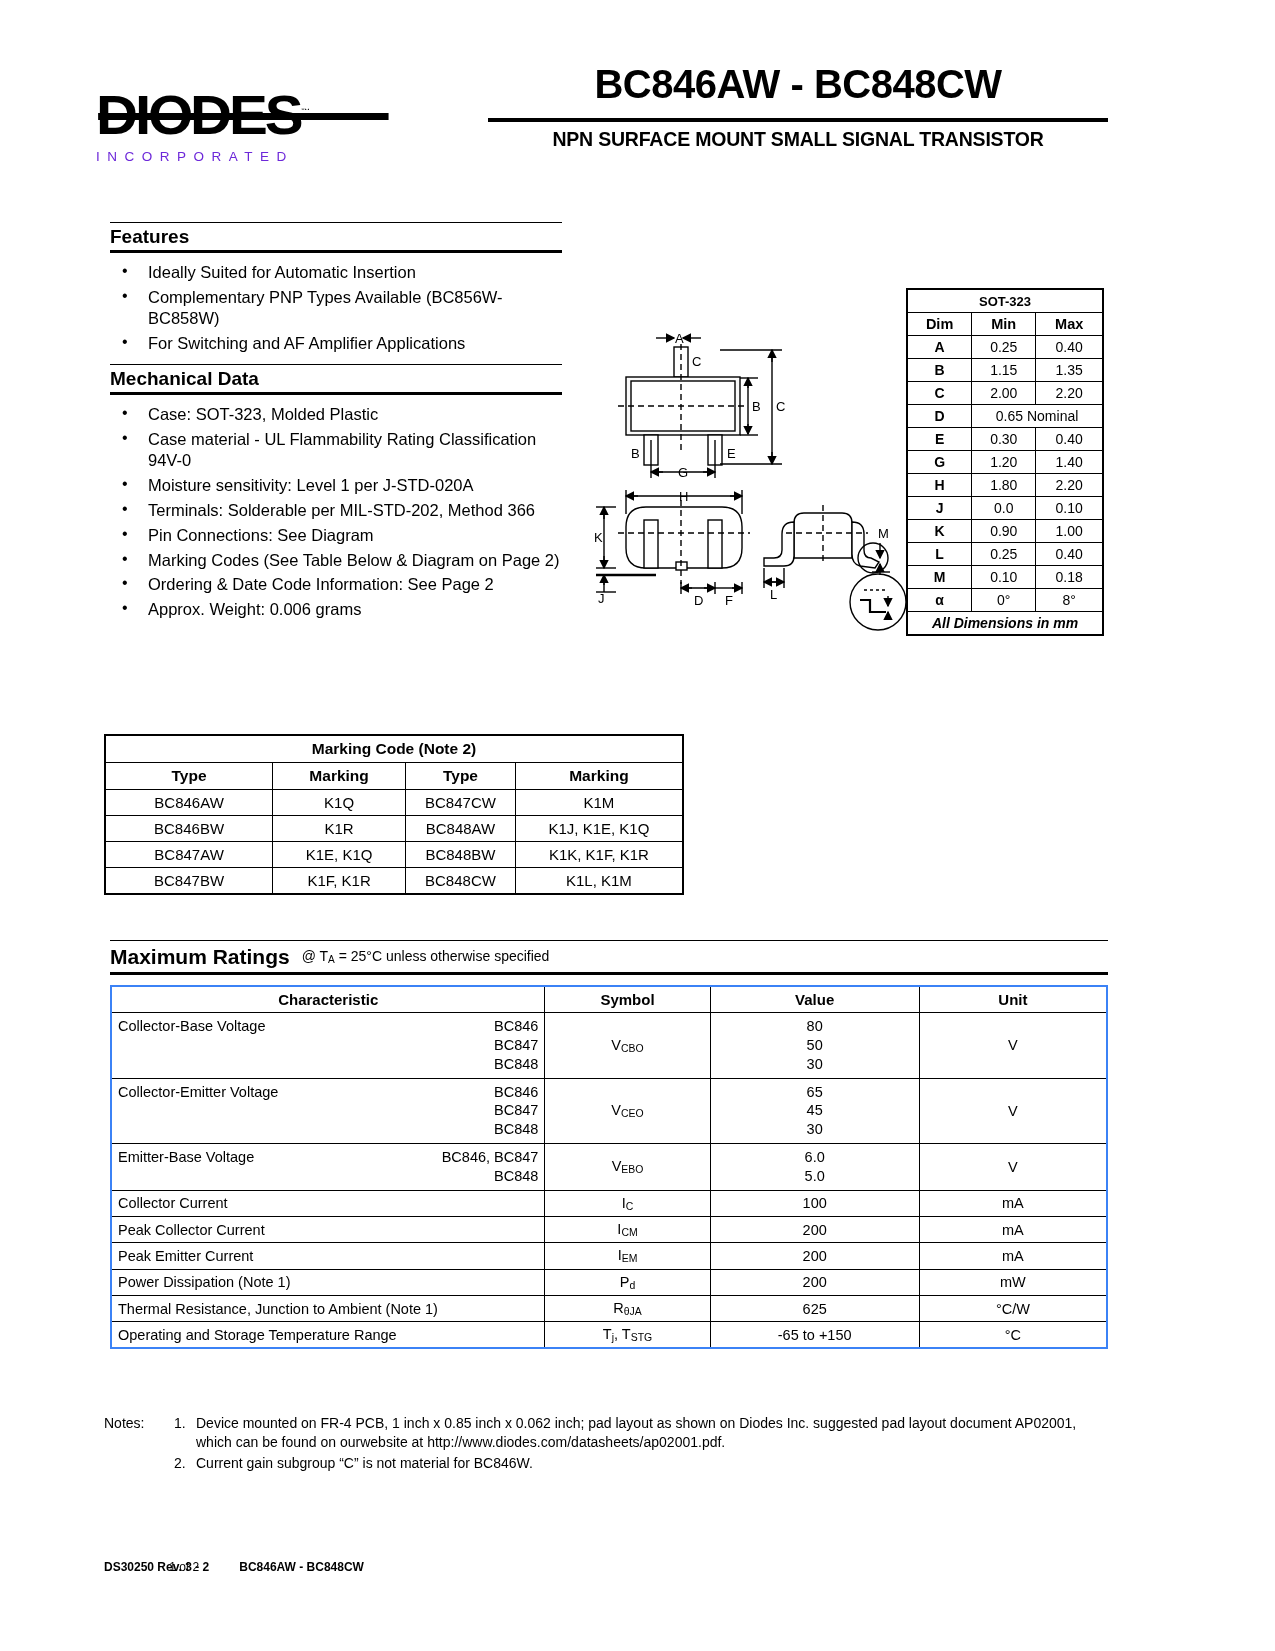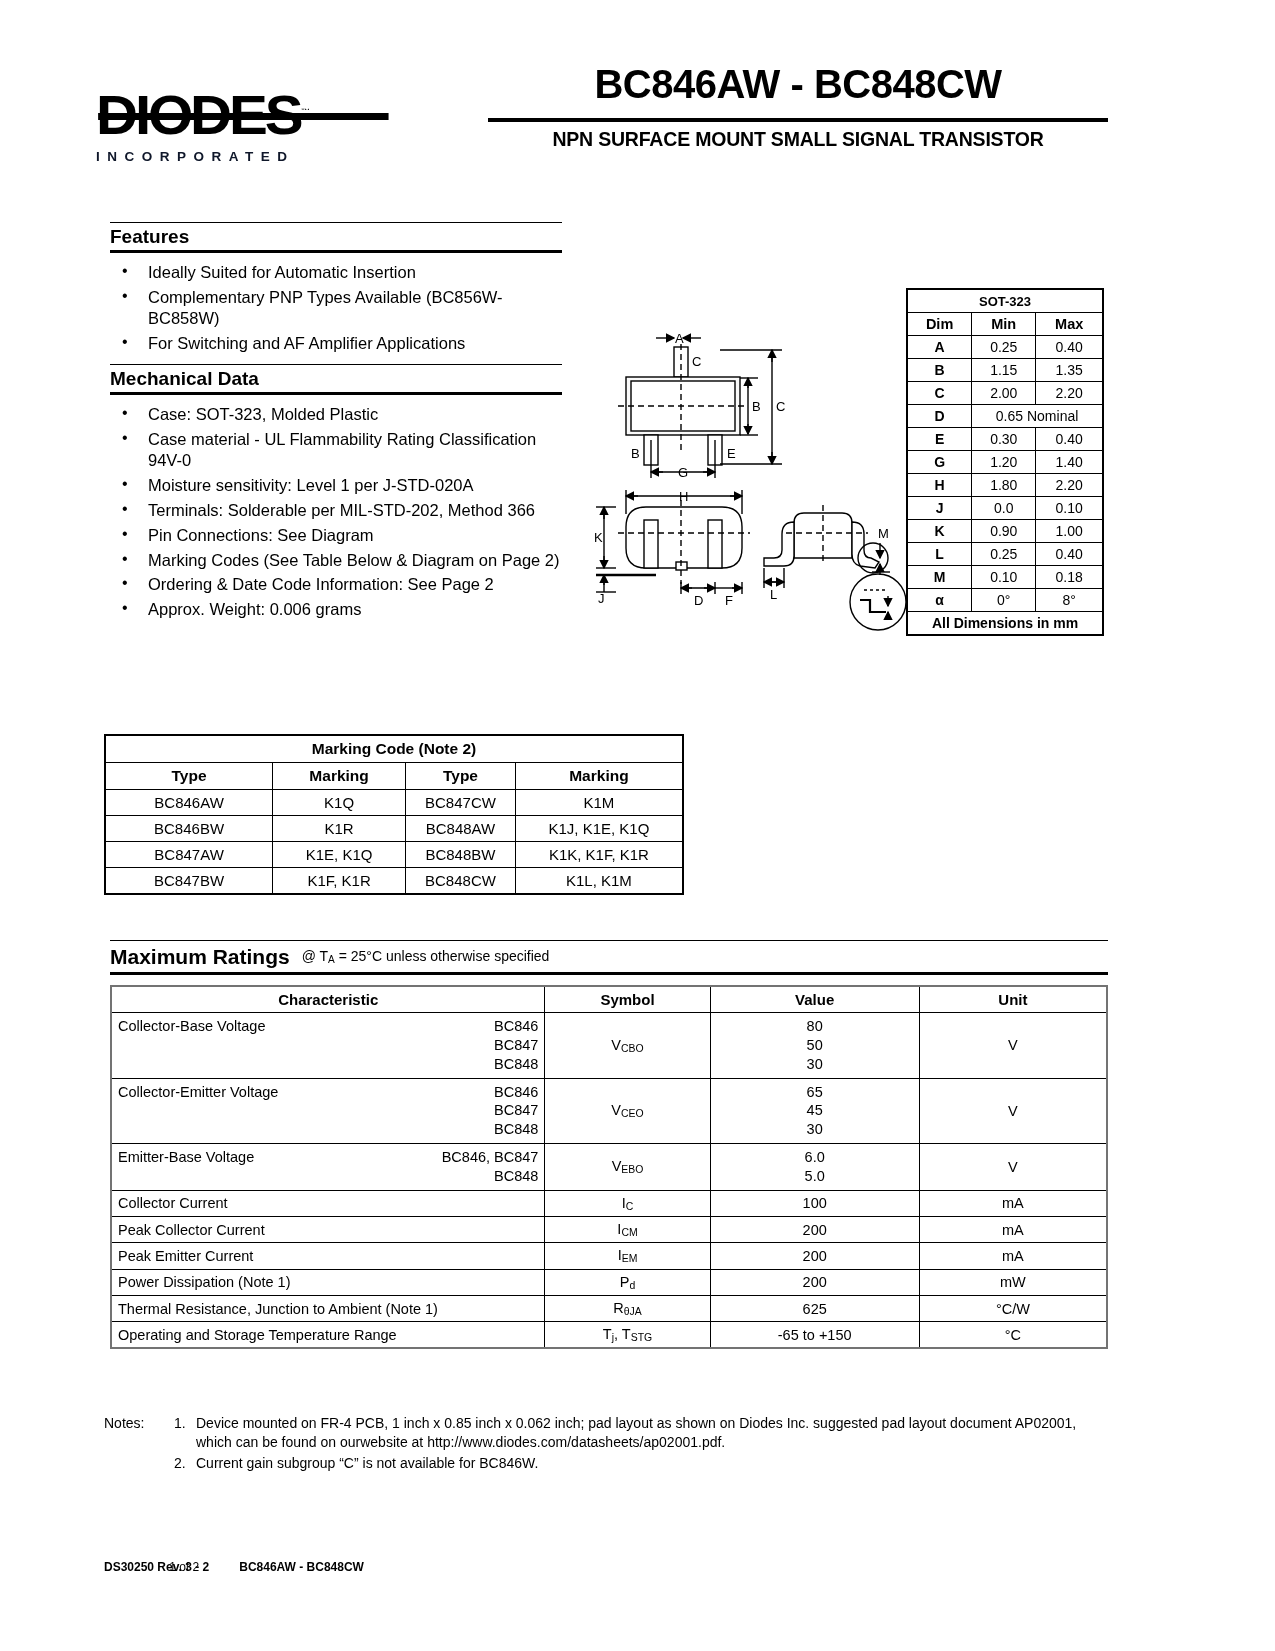--- a/index.html
+++ b/index.html
@@ -71,24 +71,24 @@
     z-index: 3;
   }
   .logo-tm {
     font-size: 9px;
     vertical-align: super;
     font-weight: normal;
     letter-spacing: 0;
   }
   .logo-sub {
     font-size: 13.5px;
-    font-weight: bold;
+    font-weight: normal;
     letter-spacing: 7.5px;
     margin-top: 6px;
-    color: #0f172a;
+    color: #6d28d9;
   }
   .title-block {
     position: absolute;
     right: 0;
     top: 0;
     width: 620px;
     text-align: center;
   }
   .part-title {
     font-size: 40px;
@@ -175,20 +175,21 @@
     border-top: 2px solid #000;
     border-left: 2px solid #000;
     border-right: 2px solid #000;
   }
   .dim-table .foot-row td {
     font-weight: bold;
     font-size: 14px;
     border-bottom: 2px solid #000;
     border-left: 2px solid #000;
     border-right: 2px solid #000;
+    font-style: italic;
   }
   .dim-table td.edge-l { border-left: 2px solid #000; }
   .dim-table td.edge-r { border-right: 2px solid #000; }
   .dim-table th.edge-l { border-left: 2px solid #000; }
   .dim-table th.edge-r { border-right: 2px solid #000; }
 
   
   .pkg-drawing {
     position: absolute;
     left: 568px;
@@ -250,21 +251,21 @@
   .ratings-wrap {
     position: absolute;
     left: 110px;
     top: 985px;
     width: 998px;
   }
   table.ratings {
     width: 100%;
     border-collapse: collapse;
     font-size: 14.5px;
-    border: 2px solid #737373;
+    border: 2px solid #3b82f6;
   }
   table.ratings th, table.ratings td {
     border: 1px solid #000;
     padding: 4px 6px;
     vertical-align: middle;
   }
   table.ratings thead th {
     font-weight: bold;
     font-size: 15px;
     text-align: center;
@@ -721,21 +722,21 @@
   <div class="notes">
     <div class="row">
       <div class="nlabel">Notes:</div>
       <div class="nbody">
         <div class="nitem">
           <div class="nnum">1.</div>
           <div class="ntext">Device mounted on FR-4 PCB, 1 inch x 0.85 inch x 0.062 inch; pad layout as shown on Diodes Inc. suggested pad layout document AP02001, which can be found on ourwebsite at http://www.diodes.com/datasheets/ap02001.pdf.</div>
         </div>
         <div class="nitem">
           <div class="nnum">2.</div>
-          <div class="ntext">Current gain subgroup “C” is not available for BC846W.</div>
+          <div class="ntext">Current gain subgroup “C” is not material for BC846W.</div>
         </div>
       </div>
     </div>
   </div>
 
   <div class="footer">
     <div>DS30250 Rev. 3 - 2</div>
     <div class="center">1 of 2</div>
     <div>BC846AW - BC848CW</div>
   </div>

